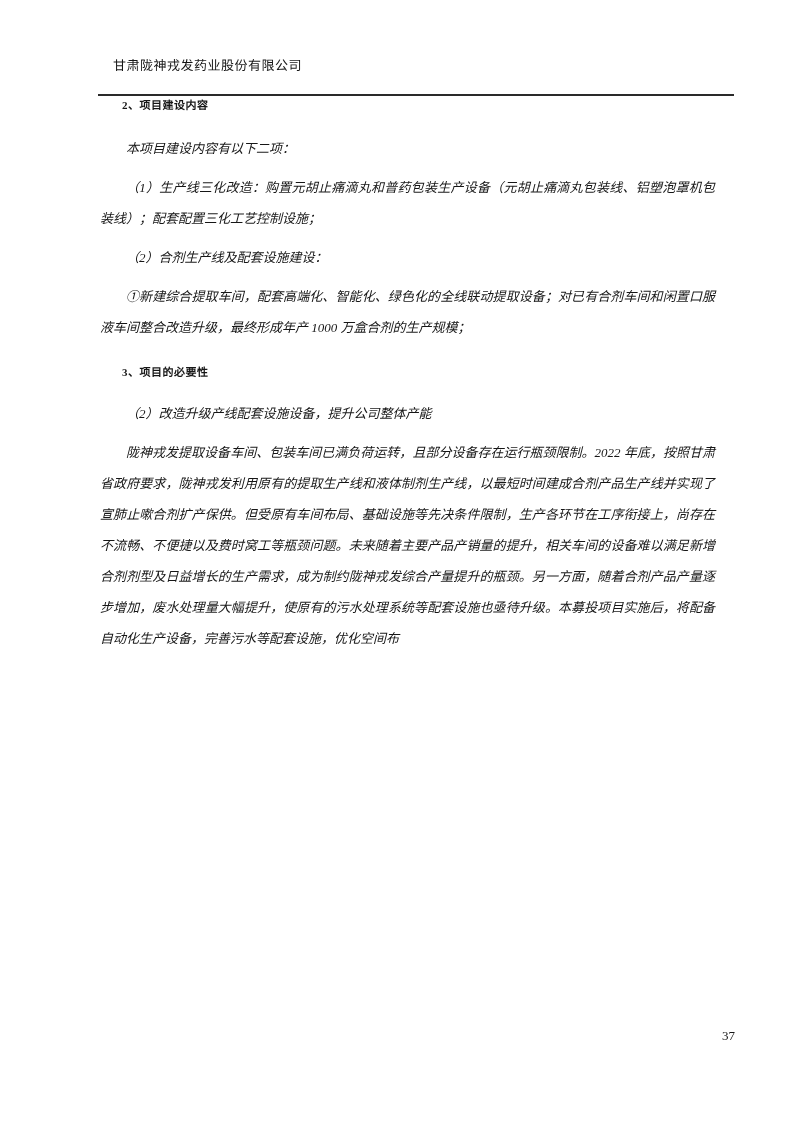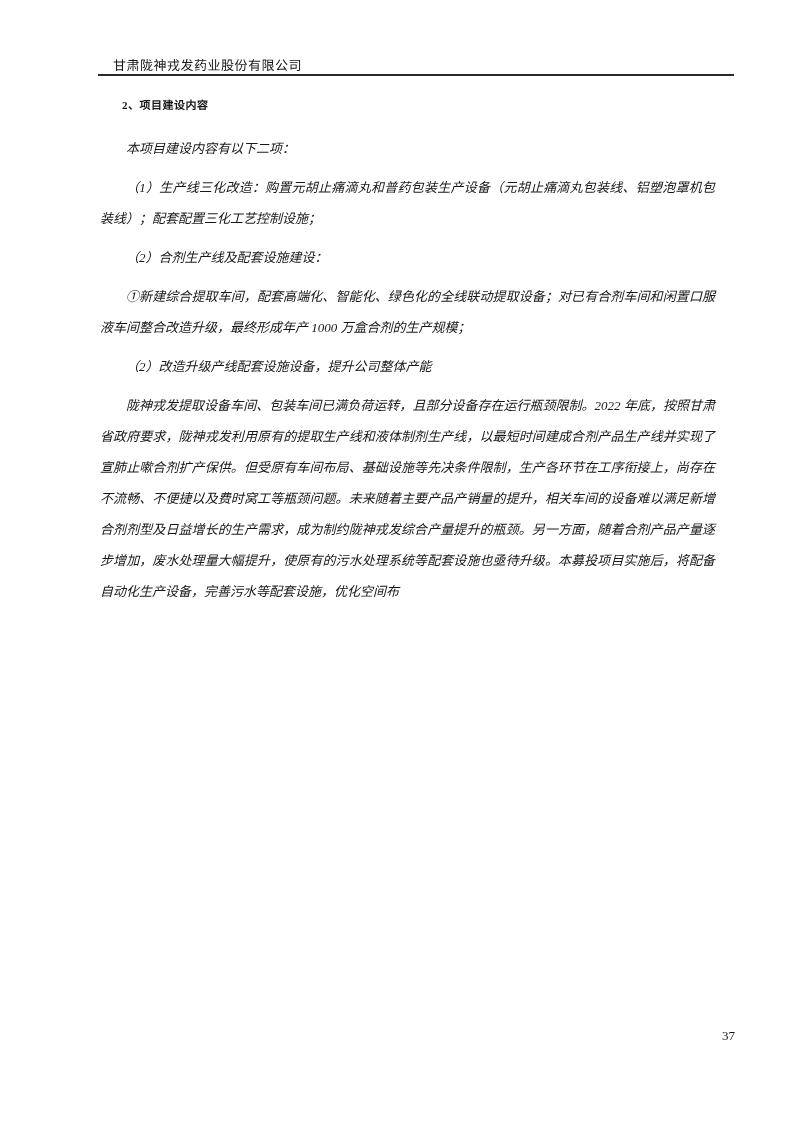--- a/index.html
+++ b/index.html
@@ -20,21 +20,21 @@
   }
   .header {
     position: absolute;
     top: 55px;
     left: 98px;
     width: 636px;
     display: flex;
     justify-content: space-between;
     align-items: flex-end;
     border-bottom: 2px solid #2a2a2a;
-    padding-bottom: 0;
+    padding-bottom: 20px;
     font-size: 13px;
     letter-spacing: 0.5px;
     white-space: nowrap;
   }
   .header .company { padding-left: 15px; }
   .content {
     position: absolute;
     top: 90px;
     left: 100px;
     width: 615px;
@@ -83,20 +83,21 @@
 
     <p class="doc-para">本项目建设内容有以下二项：</p>
 
     <p class="doc-para">（1）生产线三化改造：购置元胡止痛滴丸和普药包装生产设备（元胡止痛滴丸包装线、铝塑泡罩机包装线）；配套配置三化工艺控制设施；</p>
 
     <p class="doc-para">（2）合剂生产线及配套设施建设：</p>
 
     <p class="doc-para">①新建综合提取车间，配套高端化、智能化、绿色化的全线联动提取设备；对已有合剂车间和闲置口服液车间整合改造升级，最终形成年产 1000 万盒合剂的生产规模；</p>
 
 
+    <h2 class="doc-heading with-space-above">3、项目的必要性</h2>
 
 
 
     <p class="doc-para">（2）改造升级产线配套设施设备，提升公司整体产能</p>
 
     <p class="doc-para">陇神戎发提取设备车间、包装车间已满负荷运转，且部分设备存在运行瓶颈限制。2022 年底，按照甘肃省政府要求，陇神戎发利用原有的提取生产线和液体制剂生产线，以最短时间建成合剂产品生产线并实现了宣肺止嗽合剂扩产保供。但受原有车间布局、基础设施等先决条件限制，生产各环节在工序衔接上，尚存在不流畅、不便捷以及费时窝工等瓶颈问题。未来随着主要产品产销量的提升，相关车间的设备难以满足新增合剂剂型及日益增长的生产需求，成为制约陇神戎发综合产量提升的瓶颈。另一方面，随着合剂产品产量逐步增加，废水处理量大幅提升，使原有的污水处理系统等配套设施也亟待升级。本募投项目实施后，将配备自动化生产设备，完善污水等配套设施，优化空间布</p>
   </div>
 
   <div class="footer">
     <span>37</span>

